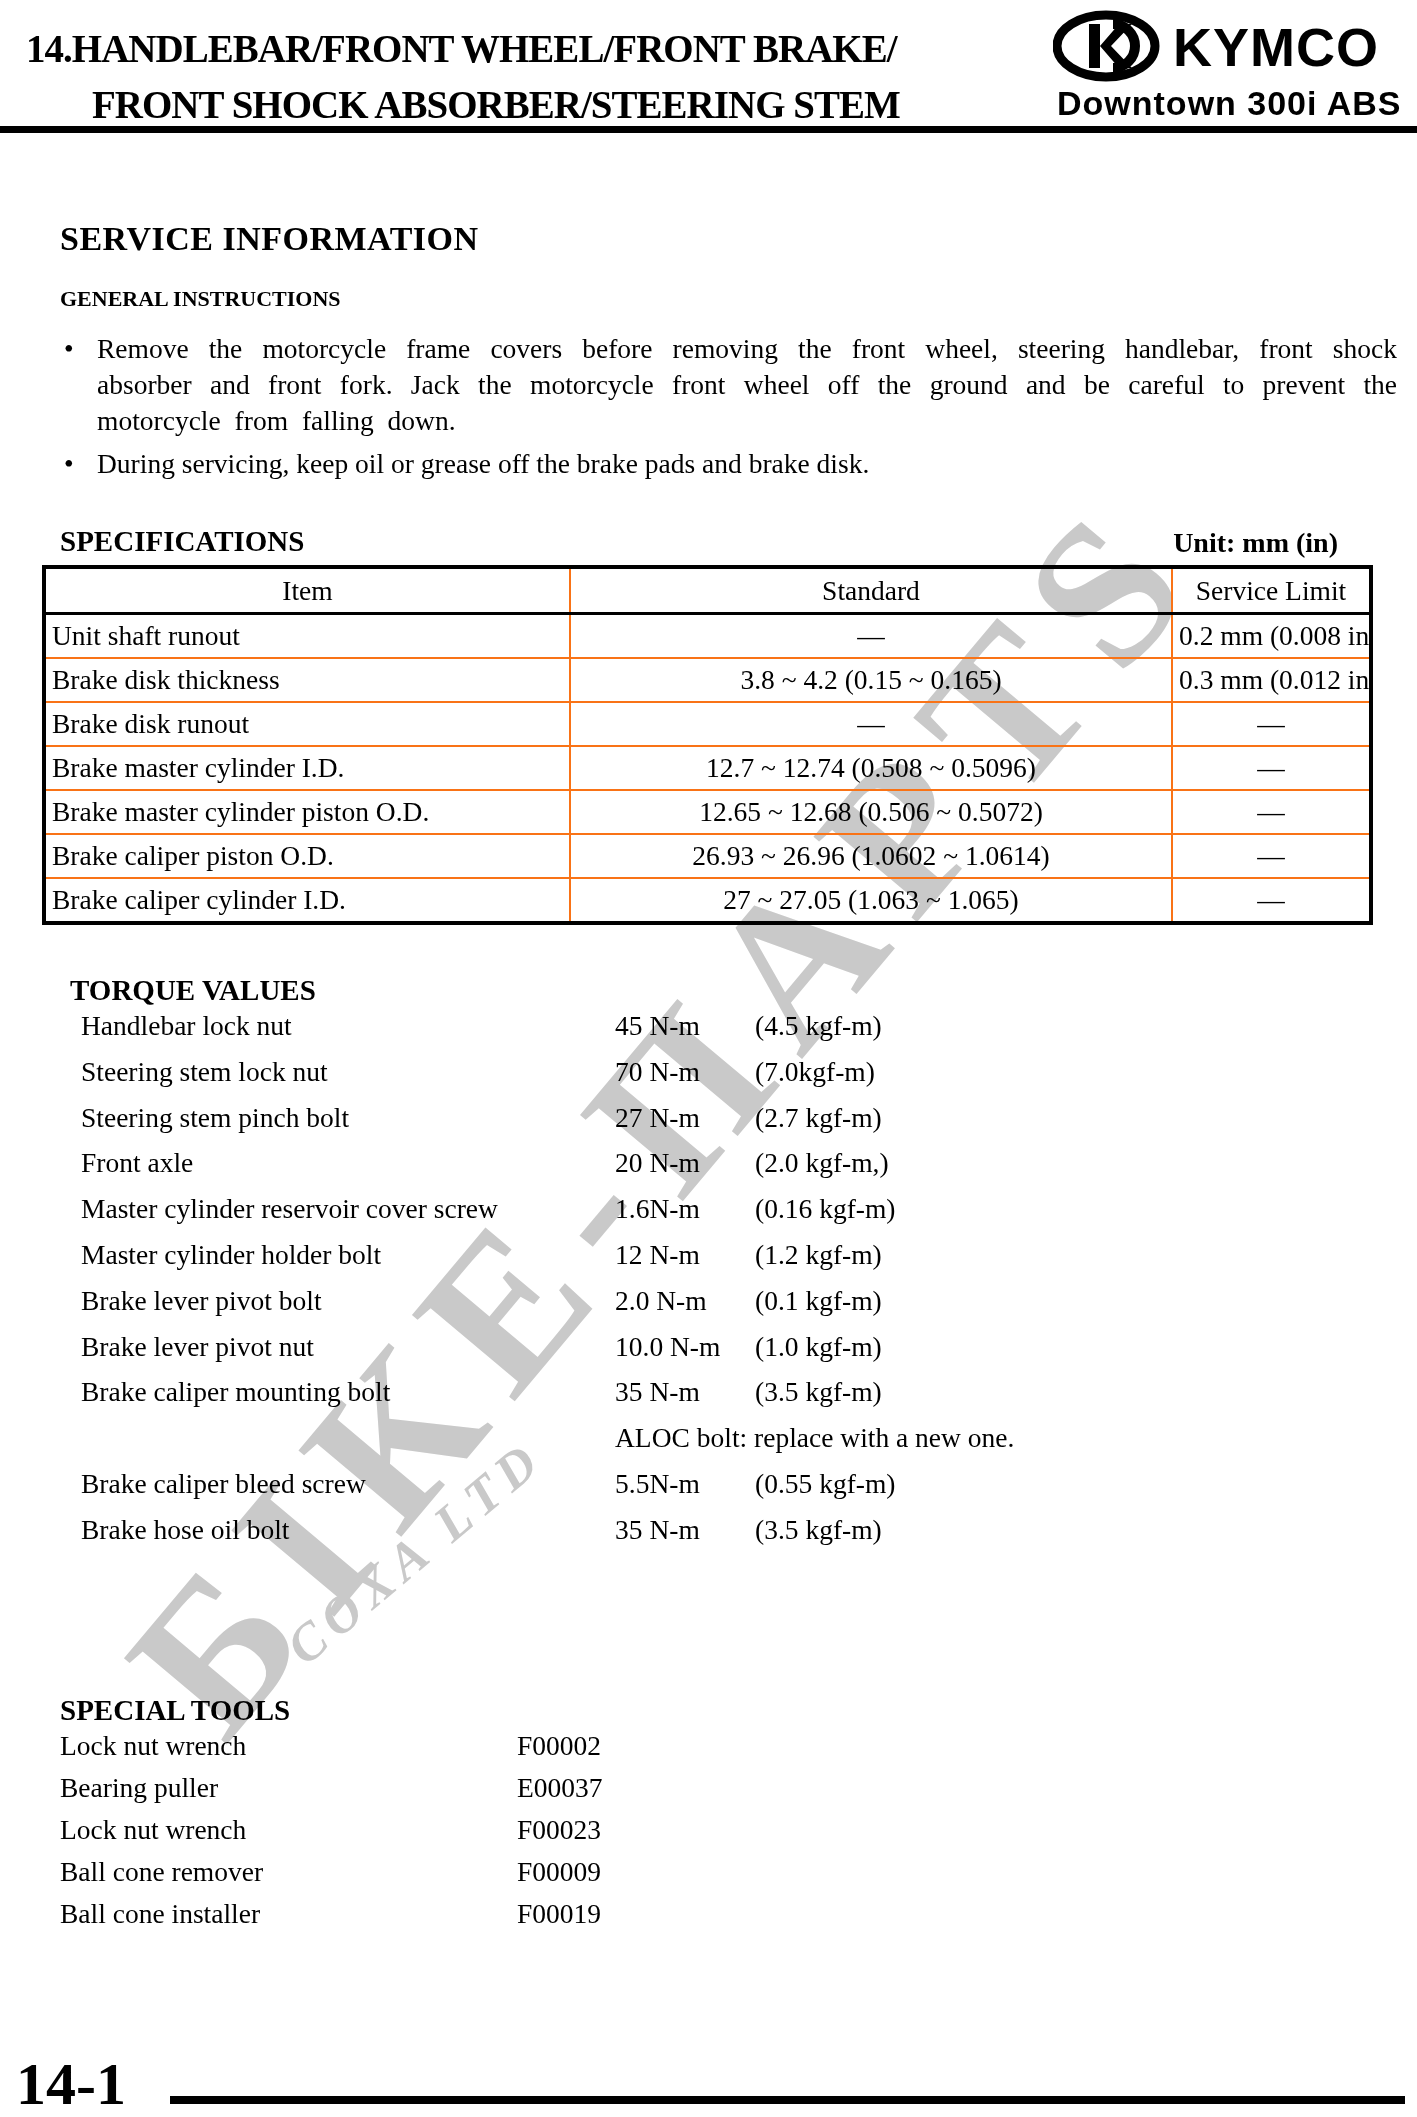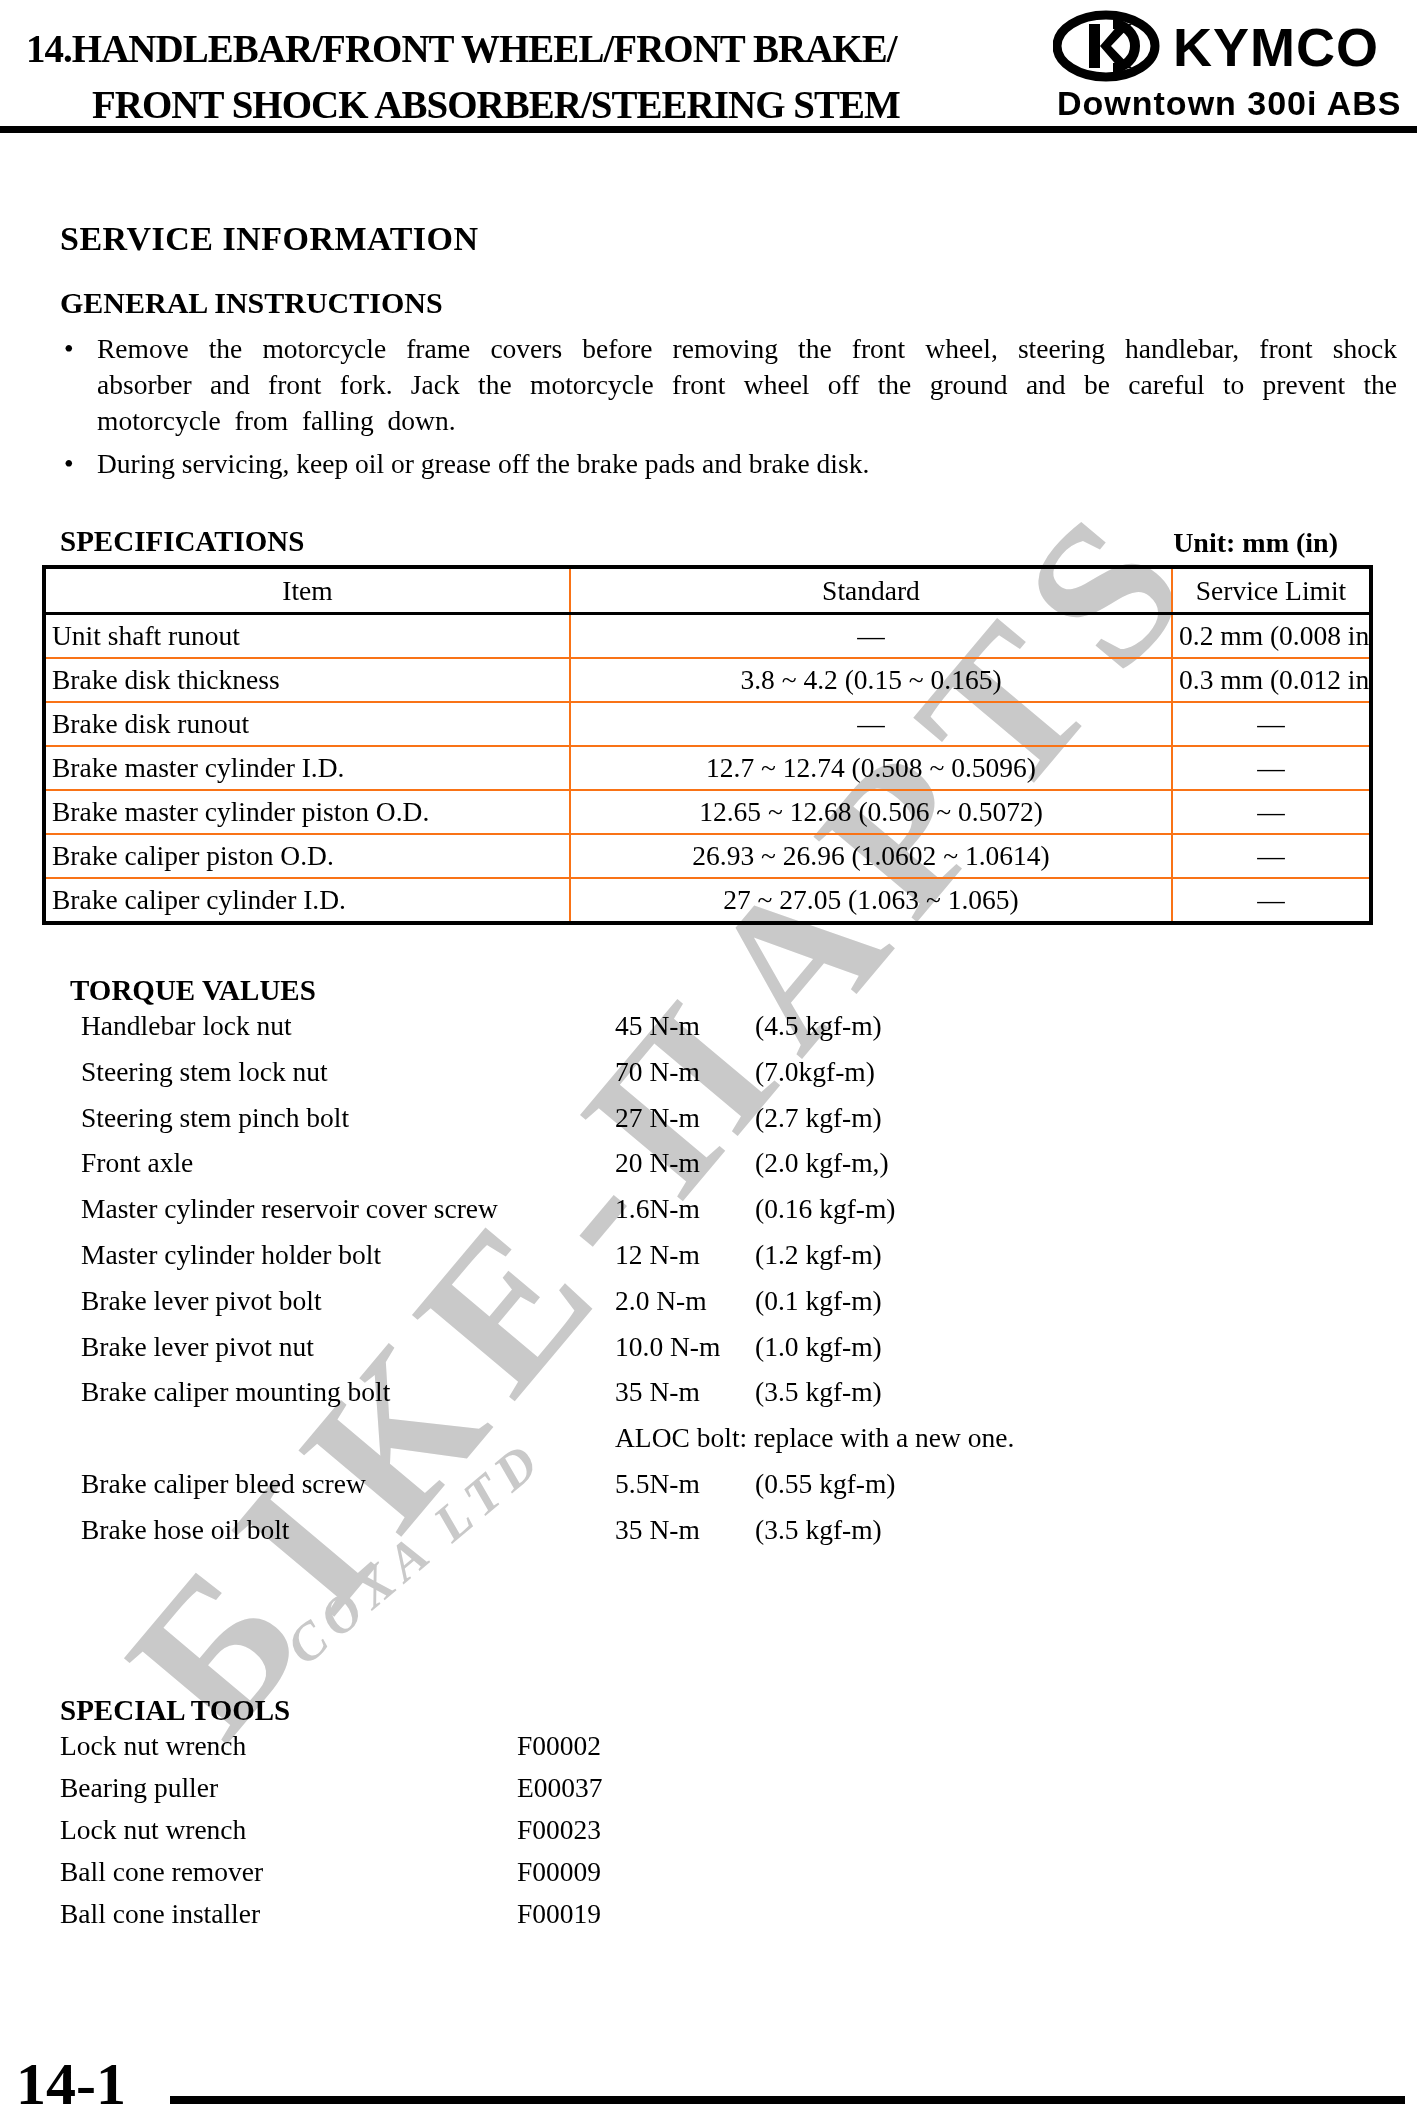--- a/index.html
+++ b/index.html
@@ -23,21 +23,21 @@
       transform:scaleX(.95);transform-origin:left top;letter-spacing:-1px;}
   .t2{left:92px;top:80px;font-size:41px;font-weight:bold;white-space:nowrap;
       transform:scaleX(.95);transform-origin:left top;letter-spacing:-1px;}
   .logo-svg{left:1053px;top:10px;}
   .model{left:1057px;top:84px;font-family:"Liberation Sans","DejaVu Sans",sans-serif;
          font-weight:bold;font-size:34px;white-space:nowrap;letter-spacing:1px;}
   .hrule{left:0;top:126px;width:1417px;height:7px;background:#000;}
 
   
   .h-svc{left:60px;top:220px;font-size:34px;font-weight:bold;letter-spacing:.5px;}
-  .h-gen{left:60px;top:286px;font-size:30px;font-weight:bold;}
+  .h-gen{left:60px;top:286px;font-size:22px;font-weight:bold;}
   .h-spec{left:60px;top:525px;font-size:29px;font-weight:bold;}
   .unit{top:527px;right:79px;font-size:28px;font-weight:bold;}
   .h-torque{left:70px;top:974px;font-size:29px;font-weight:bold;}
   .h-tools{left:60px;top:1694px;font-size:29px;font-weight:bold;}
 
   
   .bullet{left:64px;width:1333px;font-size:27.5px;line-height:36px;}
   .b1{top:331px;text-align:justify;word-spacing:7px;}
   .b2{top:446px;}
   .bullet .btext{padding-left:33px;}

